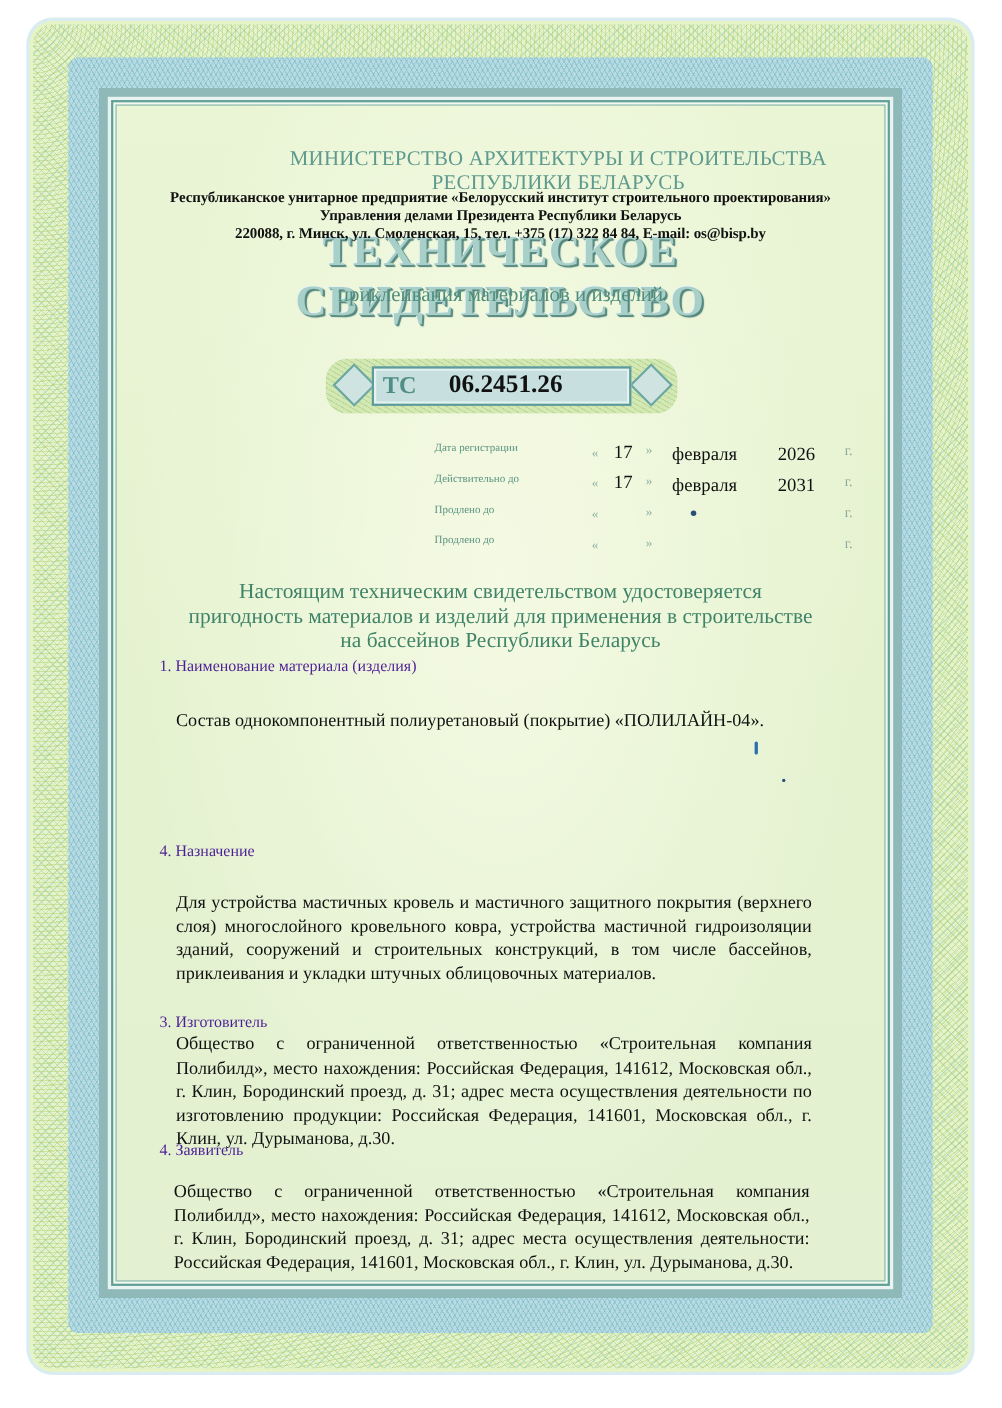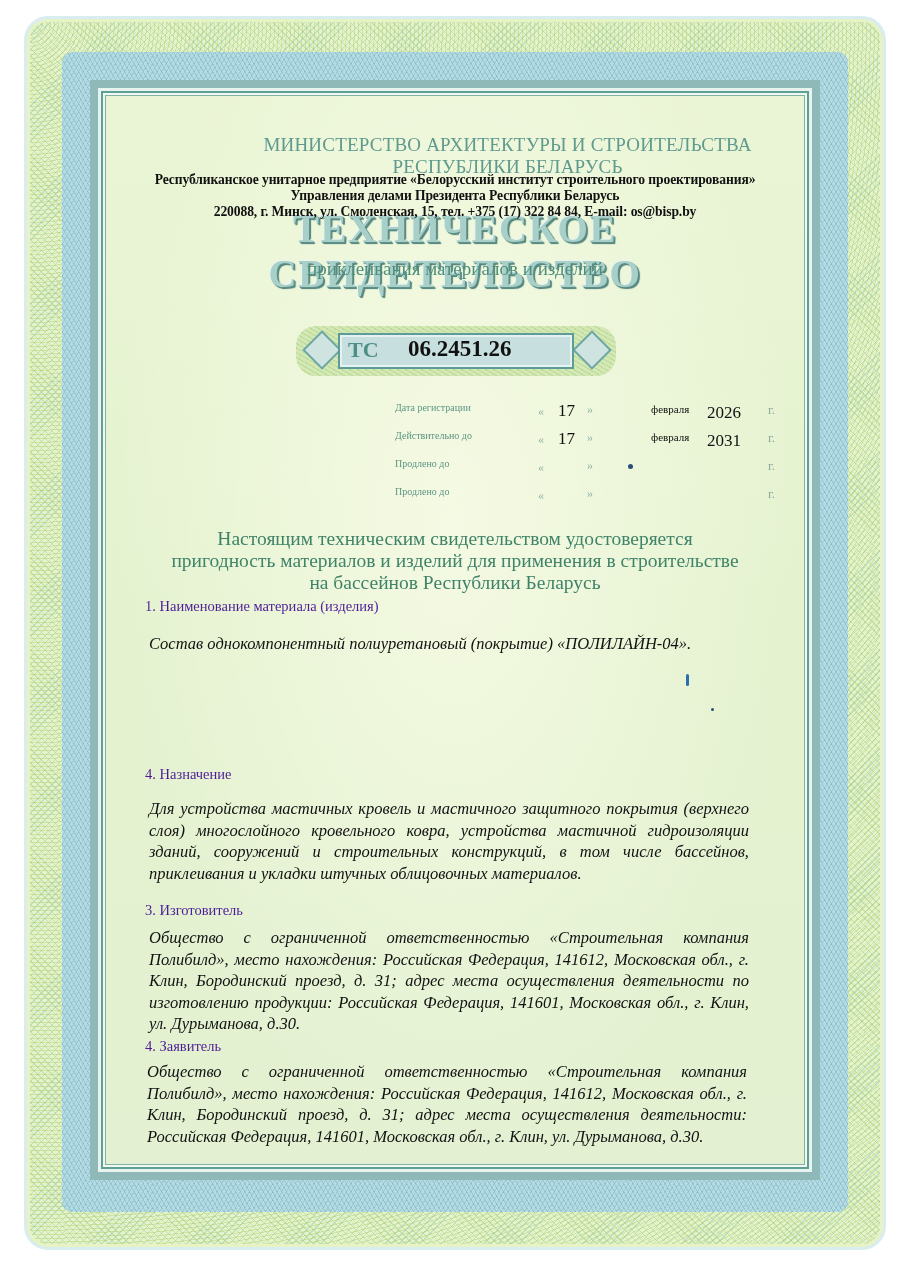--- a/index.html
+++ b/index.html
@@ -108,37 +108,37 @@
   }
   .ts-number {
     position: absolute; left: 142px; top: 18px; font-size: 23px; font-weight: bold; color: #111;
   }
   .dates { position: absolute; left: 0; top: 306px; width: 698px; }
   .date-row { position: absolute; left: 0; width: 698px; height: 26px; }
   .date-label { position: absolute; left: 289px; color: #5c9583; font-size: 10px; }
   .q-open { position: absolute; left: 432px; color: #8fb0a4; font-size: 12px; top: 2px; }
   .q-close { position: absolute; left: 481px; color: #8fb0a4; font-size: 12px; top: 0px; }
   .d-day { position: absolute; left: 452px; color: #111; font-size: 17px; top: -1px; }
-  .d-month { position: absolute; left: 505px; color: #111; font-size: 11px; top: 1px; margin-left: 40px; }
+  .d-month { position: absolute; left: 505px; color: #111; font-size: 17px; top: 1px; }
   .d-year { position: absolute; left: 601px; color: #111; font-size: 17px; top: 1px; }
   .d-g { position: absolute; left: 662px; color: #8aa99c; font-size: 13px; top: 0px; }
   .certifies {
     position: absolute; left: 0; width: 698px; text-align: center; color: #3f8368; font-size: 19.5px;
   }
   .certifies.l1 { top: 432px; }
   .certifies.l2 { top: 454px; }
   .certifies.l3 { top: 476px; }
   .sec-label {
     position: absolute; left: 39px; color: #4c1d95; font-size: 14.5px;
   }
   .sec-text {
     position: absolute; left: 38px; width: 610px; color: #111; font-size: 16.5px; line-height: 21.5px;
     text-align: justify; text-align-last: left;
   }
-  .sec-text p { margin: 5px; font-style: italic; }
+  .sec-text p { margin: 16px; }
   .speck { position: absolute; background: #2b4d77; border-radius: 50%; }
 </style>
 </head>
 <body>
 
 <div class="outer-border"></div>
 <div class="blue-band"></div>
 <div class="frame">
   <div class="frame-line1">
       <div class="frame-line2">
@@ -217,21 +217,21 @@
   <div class="sec-label" style="top:502px">1. Наименование материала (изделия)</div>
   <div class="sec-text" style="top:532px">
       <p>Состав однокомпонентный полиуретановый (покрытие) «ПОЛИЛАЙН-04».</p>
     </div>
 
   <div class="sec-label" style="top:670px">4. Назначение</div>
   <div class="sec-text" style="top:697px">
       <p>Для устройства мастичных кровель и мастичного защитного покрытия (верхнего слоя) многослойного кровельного ковра, устройства мастичной гидроизоляции зданий, сооружений и строительных конструкций, в том числе бассейнов, приклеивания и укладки штучных облицовочных материалов.</p>
     </div>
 
-  <div class="sec-label" style="top:806px">3. Изготовитель</div>
+  <div class="sec-label" style="top:826px">3. Изготовитель</div>
   <div class="sec-text" style="top:826px">
       <p>Общество с ограниченной ответственностью «Строительная компания Полибилд», место нахождения: Российская Федерация, 141612, Московская обл., г. Клин, Бородинский проезд, д. 31; адрес места осуществления деятельности по изготовлению продукции: Российская Федерация, 141601, Московская обл., г. Клин, ул. Дурыманова, д.30.</p>
     </div>
 
   <div class="sec-label" style="top:942px">4. Заявитель</div>
   <div class="sec-text" style="top:960px; left:36px">
       <p>Общество с ограниченной ответственностью «Строительная компания Полибилд», место нахождения: Российская Федерация, 141612, Московская обл., г. Клин, Бородинский проезд, д. 31; адрес места осуществления деятельности: Российская Федерация, 141601, Московская обл., г. Клин, ул. Дурыманова, д.30.</p>
     </div>
 
   <div class="speck" style="left:522px; top:368px; width:5px; height:5px;"></div>

